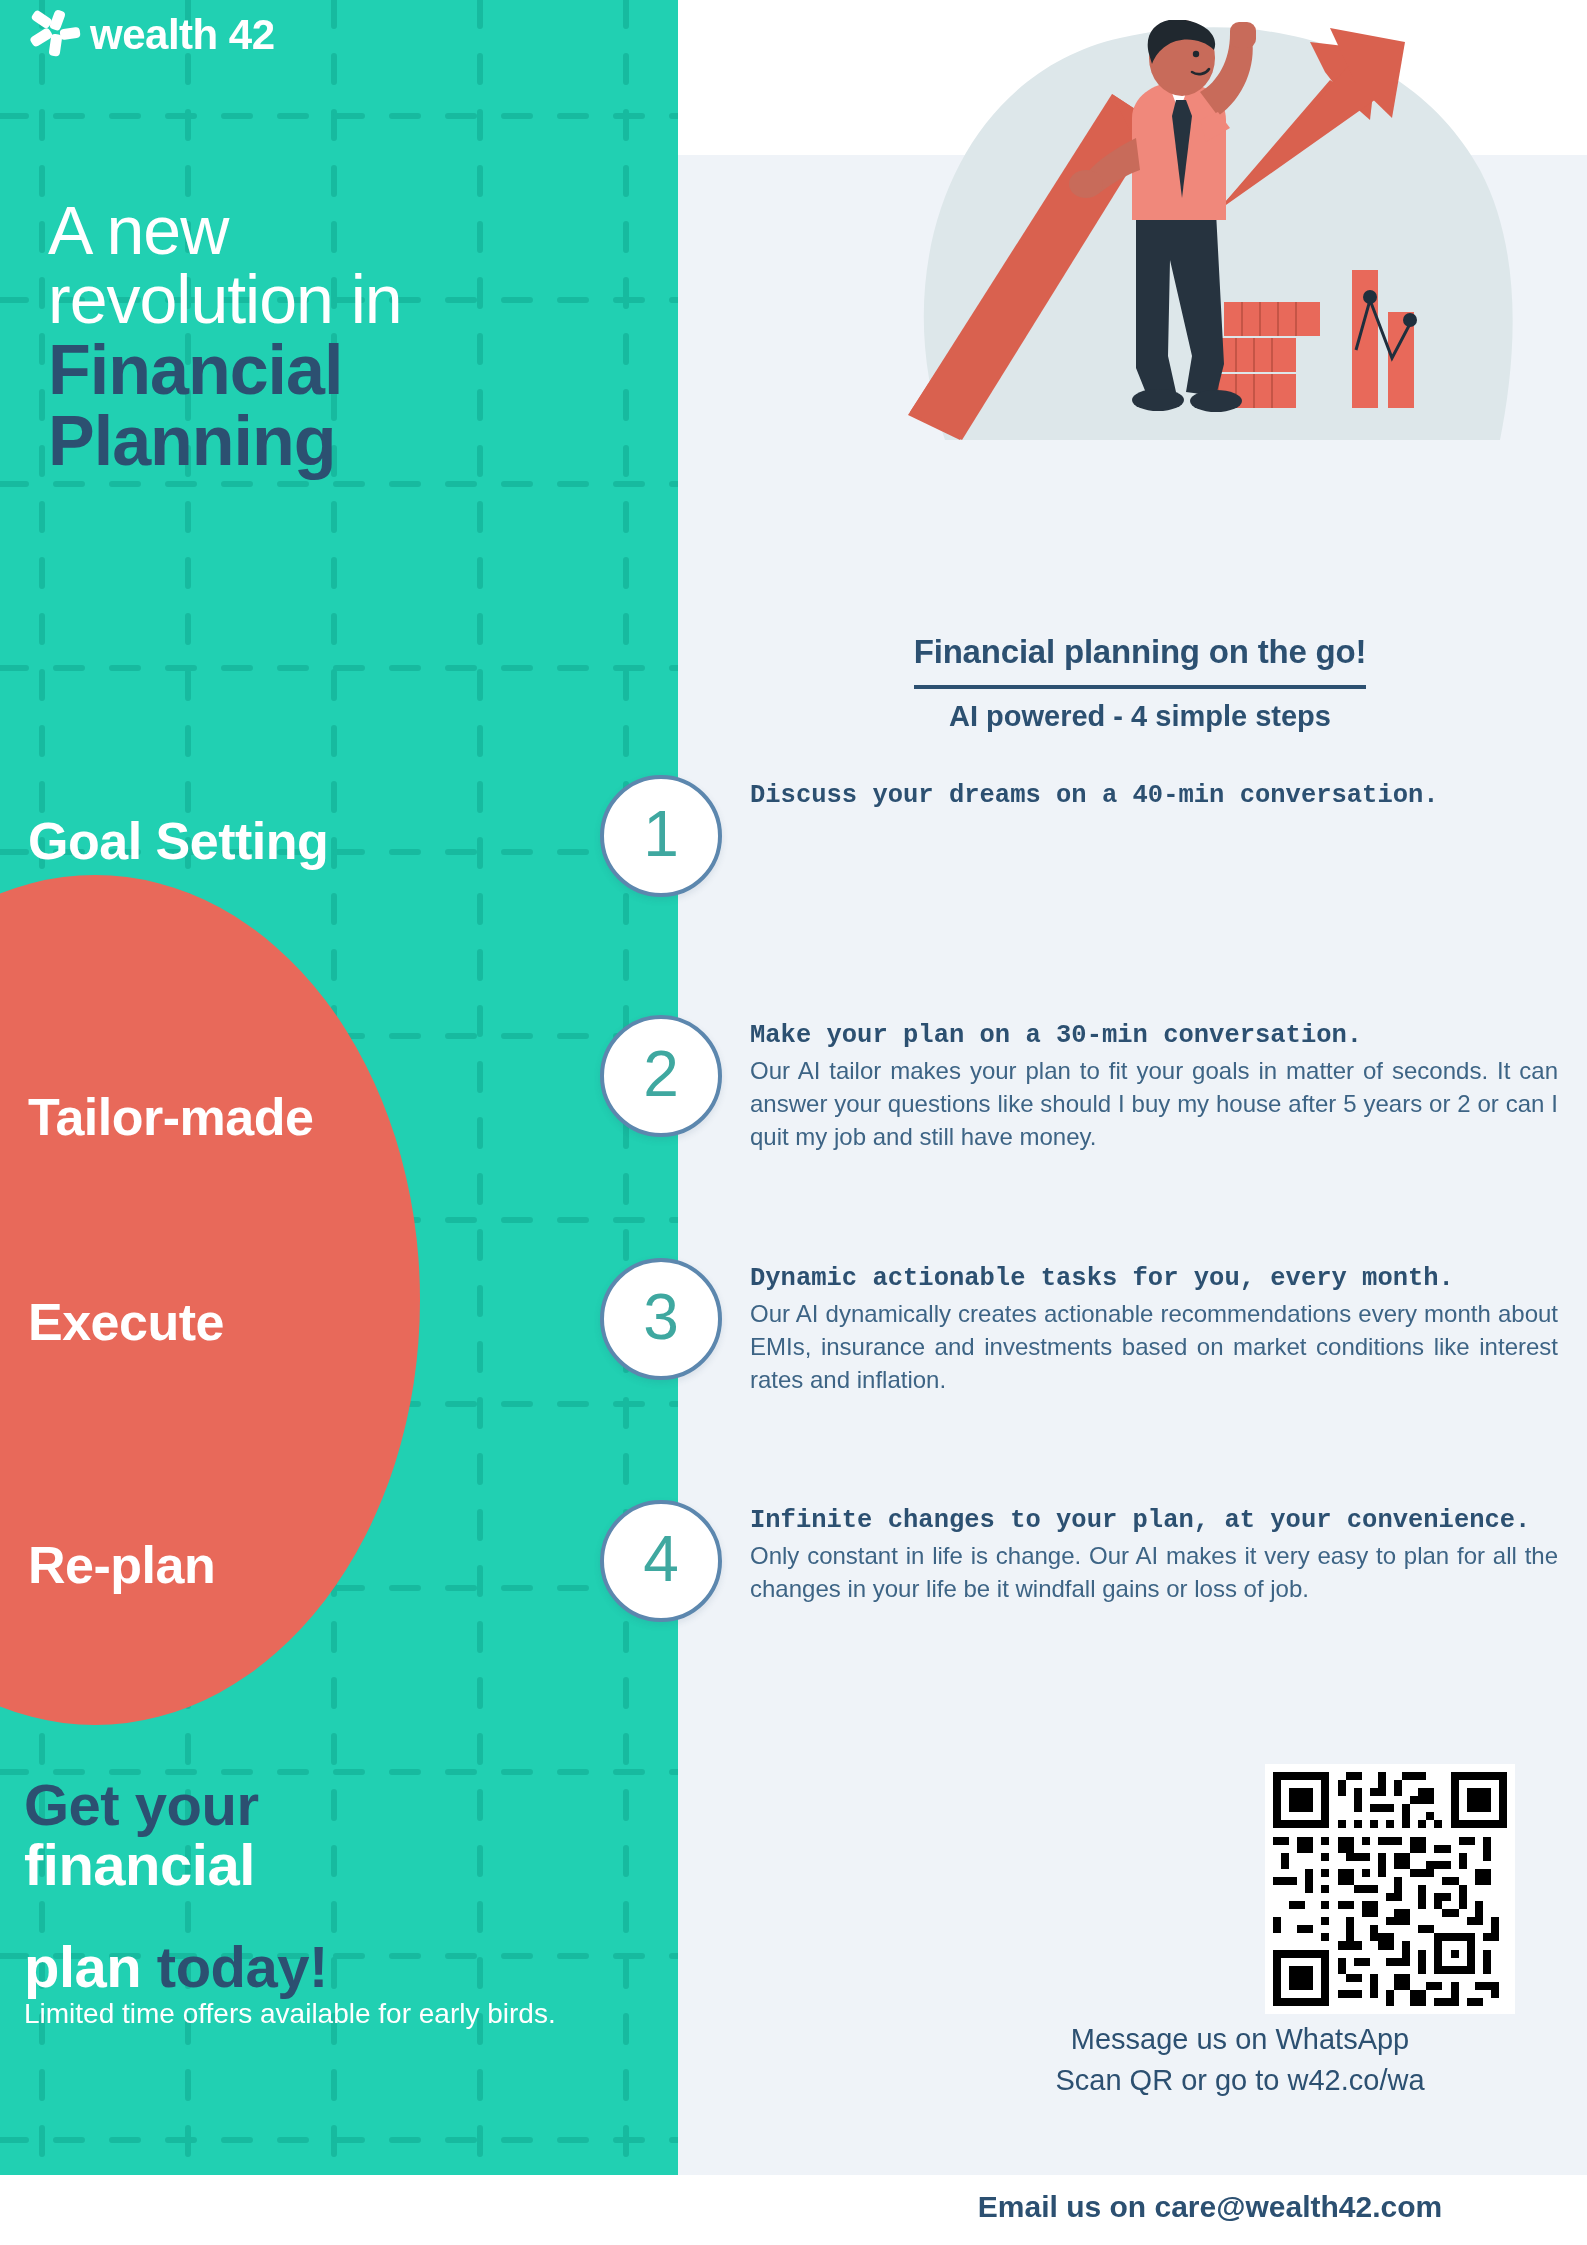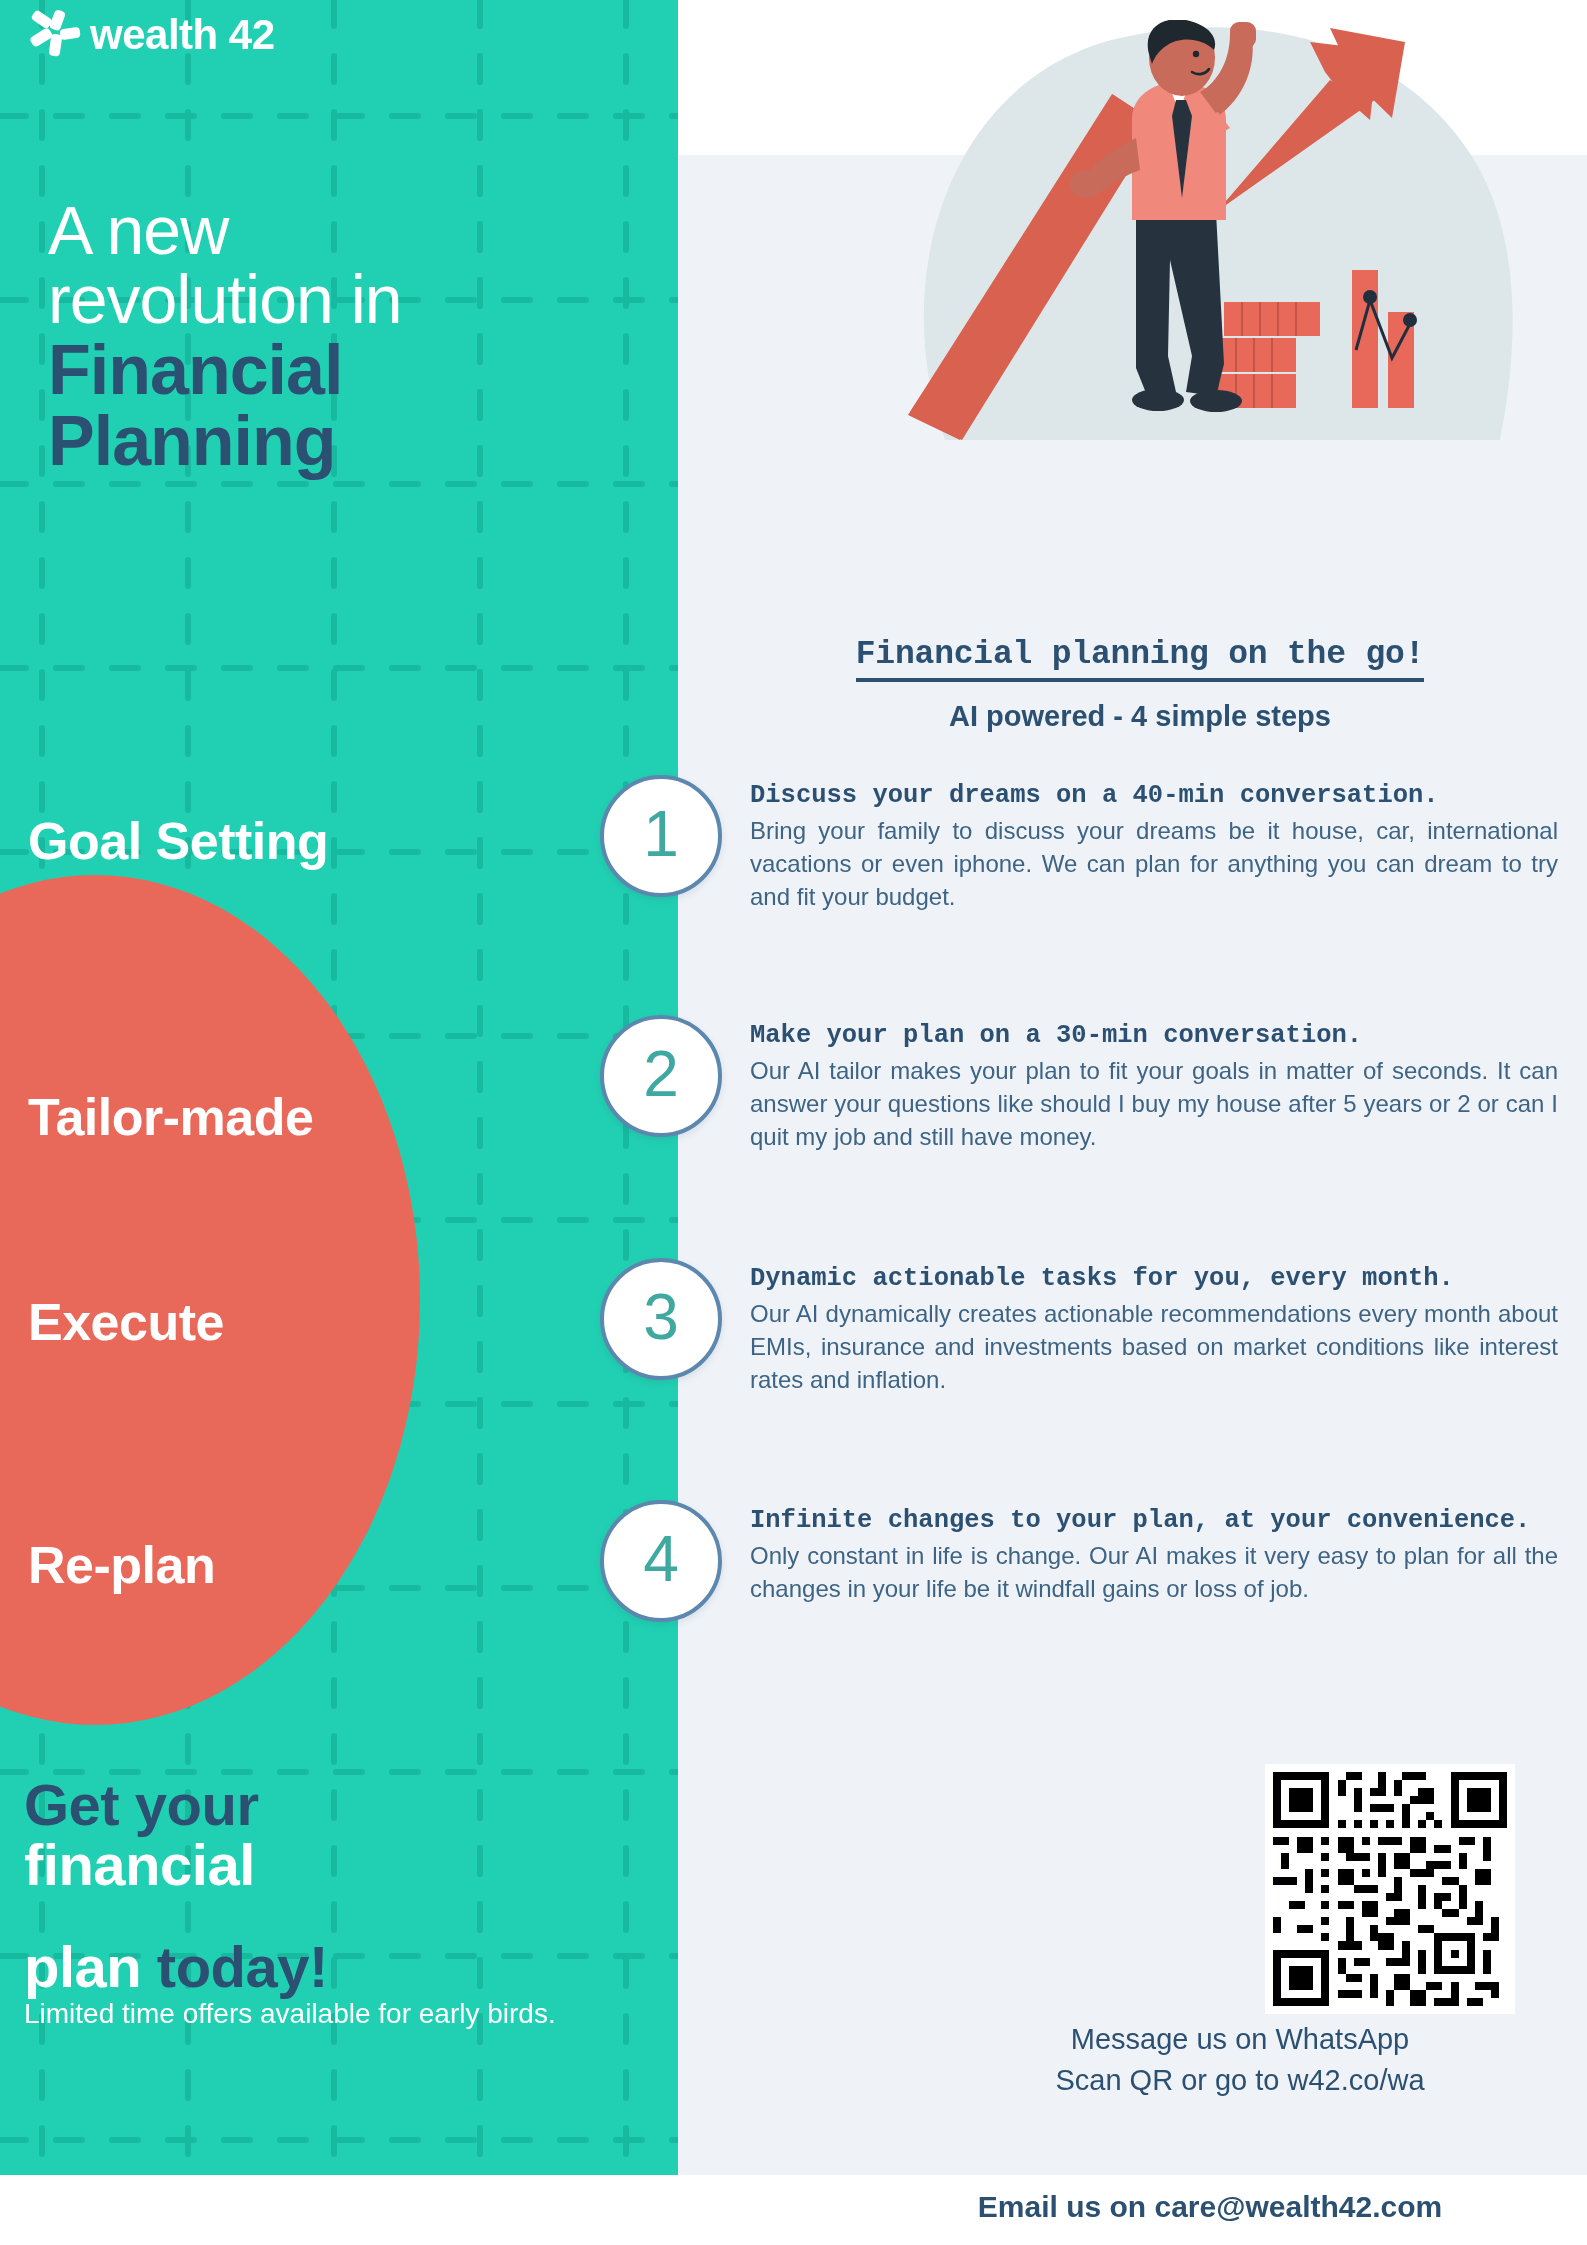--- a/index.html
+++ b/index.html
@@ -119,21 +119,21 @@
     z-index:16;
   }
 
   
   .r-title {
     position:absolute; left:700px; top:633px; width:880px;
     text-align:center;
     color:#2C5071; font-size:33px; font-weight:700;
     letter-spacing:-0.2px;
   }
-  .r-title span { border-bottom:4px solid #2C5071; padding-bottom:5px;font-family:Liberation Mono, monospace; }
+  .r-title span { border-bottom:4px solid #2C5071; padding-bottom:15px; }
   .r-sub {
     position:absolute; left:700px; top:700px; width:880px;
     text-align:center;
     color:#2C5071; font-size:29px; font-weight:700;
   }
 
   
   .step {
     position:absolute;
     left:600px;
@@ -347,21 +347,20 @@
 
   <div class="r-title"><span>Financial planning on the go!</span></div>
   <div class="r-sub">AI powered - 4 simple steps</div>
 
   <div class="step step-1">
     <div class="step-circle">
       <span class="num">1</span>
     </div>
     <div class="step-body">
       <div class="step-head">Discuss your dreams on a 40-min conversation.</div>
-      <div class="step-text">Bring your family to discuss your dreams be it house, car, international vacations or even iphone. We can plan for anything you can dream to try and fit your budget.</div>
     </div>
   </div>
 
   <div class="step step-2">
     <div class="step-circle">
       <span class="num">2</span>
     </div>
     <div class="step-body">
       <div class="step-head">Make your plan on a 30-min conversation.</div>
       <div class="step-text">Our AI tailor makes your plan to fit your goals in matter of seconds. It can answer your questions like should I buy my house after 5 years or 2 or can I quit my job and still have money.</div>

